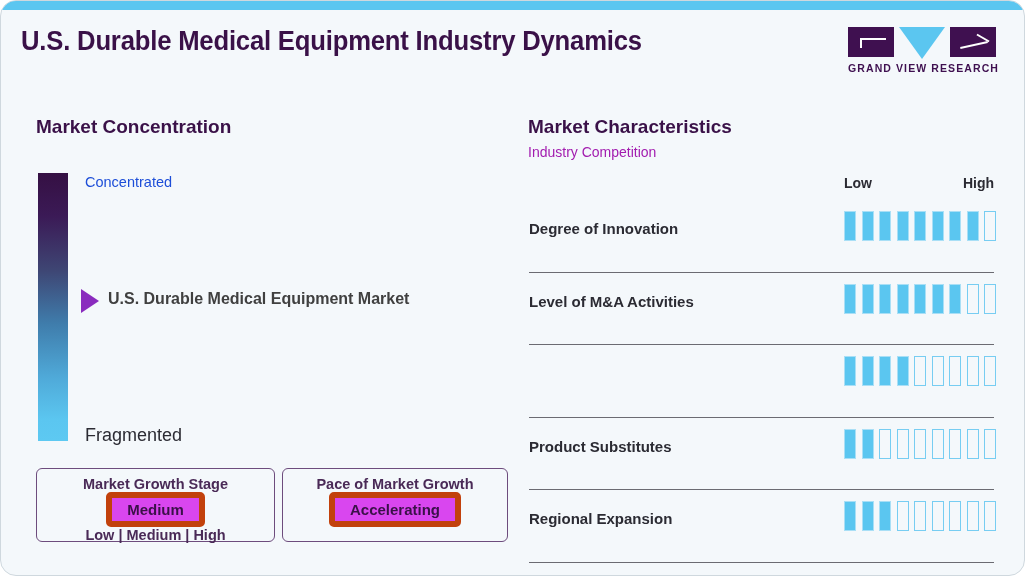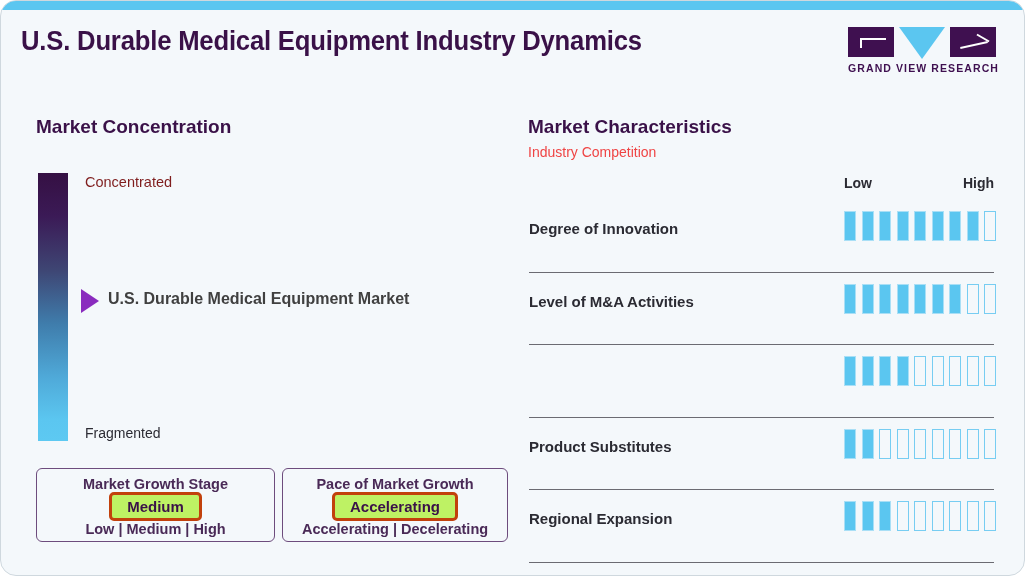--- a/index.html
+++ b/index.html
@@ -71,37 +71,37 @@
   
   .section-h {
     position: absolute;
     font-size: 19px; font-weight: bold; color: #3a1148;
     white-space: nowrap;
   }
   #mc-heading { left: 35px; top: 115px; }
   #mch-heading { left: 527px; top: 115px; }
   #mch-sub {
     position: absolute; left: 527px; top: 143px;
-    font-size: 14px; color: #ef4444; white-space: nowrap;
+    font-size: 14px; color: #a21caf; white-space: nowrap;
   }
 
   
   #grad-bar {
     position: absolute; left: 37px; top: 172px;
     width: 30px; height: 268px;
     background: linear-gradient(to bottom, #351043 0%, #3b1a56 16%,
       #3e4573 36%, #3f7cab 56%, #4fa9d8 76%, #5bc6f0 92%, #5dc9f2 100%);
   }
   #lbl-concentrated {
     position: absolute; left: 84px; top: 173px;
-    font-size: 14.5px; color: #7f1d1d; white-space: nowrap;
+    font-size: 14.5px; color: #1d4ed8; white-space: nowrap;
   }
   #lbl-fragmented {
     position: absolute; left: 84px; top: 424px;
-    font-size: 14px; color: #2b2b33; white-space: nowrap;
+    font-size: 18px; color: #2b2b33; white-space: nowrap;
   }
   #marker-arrow {
     position: absolute; left: 80px; top: 288px;
     width: 0; height: 0;
     border-top: 12px solid transparent;
     border-bottom: 12px solid transparent;
     border-left: 18px solid #8a2bbe;
   }
   #marker-label {
     position: absolute; left: 107px; top: 289px;
@@ -116,22 +116,22 @@
     background: #f4f8fb;
     display: flex; flex-direction: column; align-items: center;
     justify-content: space-between; padding: 7px 8px 25px;
   }
   #box-growth-stage { left: 35px; width: 239px; }
   #box-growth-pace { left: 281px; width: 226px; }
   .info-title {
     font-size: 14.5px; color: #4a2a57; font-weight: bold; white-space: nowrap;
   }
   .info-value-wrap {
-    border: 3px solid #c2410c; border-radius: 5px;
-    padding: 3px 15px; background: #bef264;
+    border: 6px solid #c2410c; border-radius: 5px;
+    padding: 3px 15px; background: #d946ef;
   }
   .info-value { font-size: 15px; font-weight: bold; color: #3a1148; white-space: nowrap; }
   .info-options { font-size: 14.5px; font-weight: bold; color: #4a2a57; white-space: nowrap; }
 
   
   #char-scale-labels {
     position: absolute; left: 843px; top: 174px; width: 150px;
     display: flex; justify-content: space-between;
     font-size: 14px; font-weight: bold; color: #2b2b33;
   }
@@ -185,21 +185,20 @@
       <div class="info-value">Medium</div>
     </div>
     <div class="info-options">Low | Medium | High</div>
   </div>
 
   <div class="info-box" id="box-growth-pace">
     <div class="info-title">Pace of Market Growth</div>
     <div class="info-value-wrap">
       <div class="info-value">Accelerating</div>
     </div>
-    <div class="info-options">Accelerating | Decelerating</div>
   </div>
 
   <div class="section-h" id="mch-heading">Market Characteristics</div>
   <div id="mch-sub">Industry Competition</div>
 
   <div id="char-scale-labels">
     <span>Low</span>
     <span>High</span>
   </div>
 

